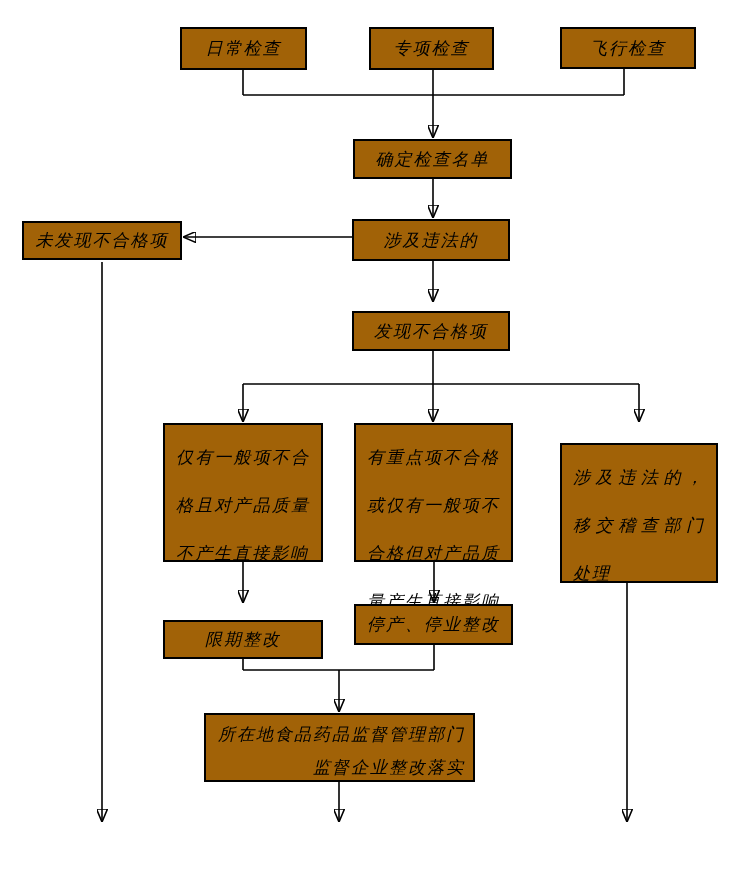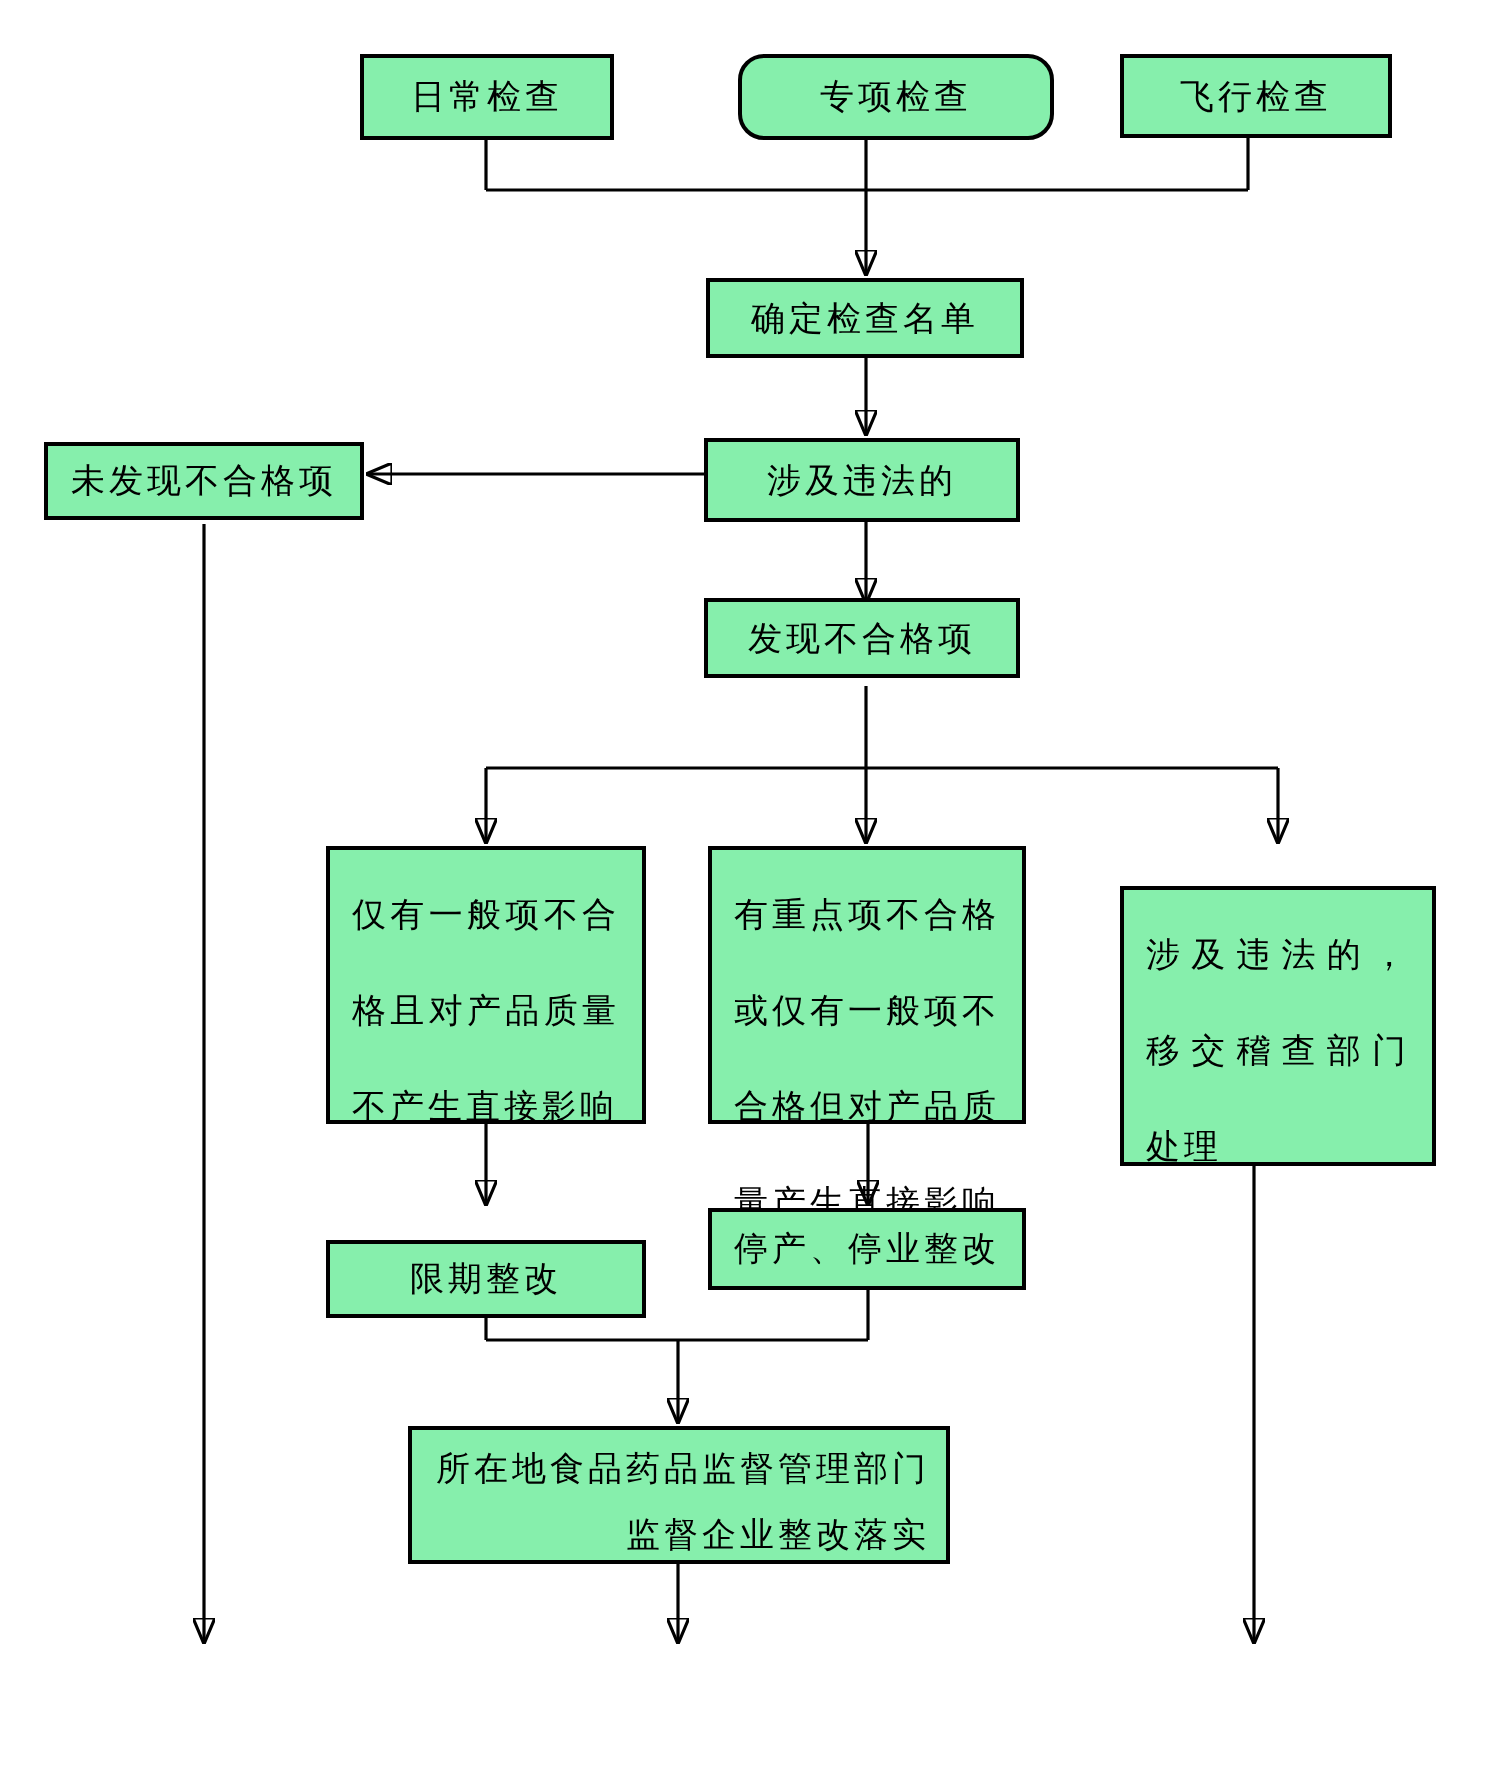--- a/index.html
+++ b/index.html
@@ -18,25 +18,26 @@
     width: 750px; height: 890px;
   }
   .edges path {
     stroke: #000000;
     stroke-width: 1.6;
     fill: none;
   }
   .node {
     position: absolute;
     box-sizing: border-box;
-    background: #86efac;
+    background: #a16207;
     border: 2px solid #000000;
     font-size: 17px;
     letter-spacing: 2px;
     line-height: 1;
+    font-style: italic;
   }
   .node.center {
     display: flex;
     align-items: center;
     justify-content: center;
     text-align: center;
   }
   .node.multi {
     padding: 9px 11px 0 11px;
     line-height: 48px;
@@ -80,41 +81,41 @@
     <path d="M339,670 L339,711" marker-end="url(#arrow)"></path>
     <path d="M339,782 L339,821" marker-end="url(#arrow)"></path>
     <path d="M102,262 L102,821" marker-end="url(#arrow)"></path>
     <path d="M627,563 L627,821" marker-end="url(#arrow)"></path>
   </svg>
 
   <div class="node center" style="left:180px; top:27px; width:127px; height:43px;">
     <span>日常检查</span>
   </div>
 
-  <div class="node center" style="left:369px; top:27px; width:158px; height:43px;border-radius:13px;">
+  <div class="node center" style="left:369px; top:27px; width:125px; height:43px;">
     <span>专项检查</span>
   </div>
 
   <div class="node center" style="left:560px; top:27px; width:136px; height:42px;">
     <span>飞行检查</span>
   </div>
 
   <div class="node center" style="left:353px; top:139px; width:159px; height:40px;">
     <span>确定检查名单</span>
   </div>
 
   <div class="node center" style="left:352px; top:219px; width:158px; height:42px;">
     <span>涉及违法的</span>
   </div>
 
   <div class="node center" style="left:22px; top:221px; width:160px; height:39px;text-align:right;">
     <span>未发现不合格项</span>
   </div>
 
-  <div class="node center" style="left:352px; top:299px; width:158px; height:40px;">
+  <div class="node center" style="left:352px; top:311px; width:158px; height:40px;">
     <span>发现不合格项</span>
   </div>
 
   <div class="node multi" style="left:163px; top:423px; width:160px; height:139px;">
     <span>仅有一般项不合格且对产品质量不产生直接影响</span>
   </div>
 
   <div class="node multi" style="left:354px; top:423px; width:159px; height:139px;">
     <span>有重点项不合格或仅有一般项不合格但对产品质量产生直接影响</span>
   </div>

